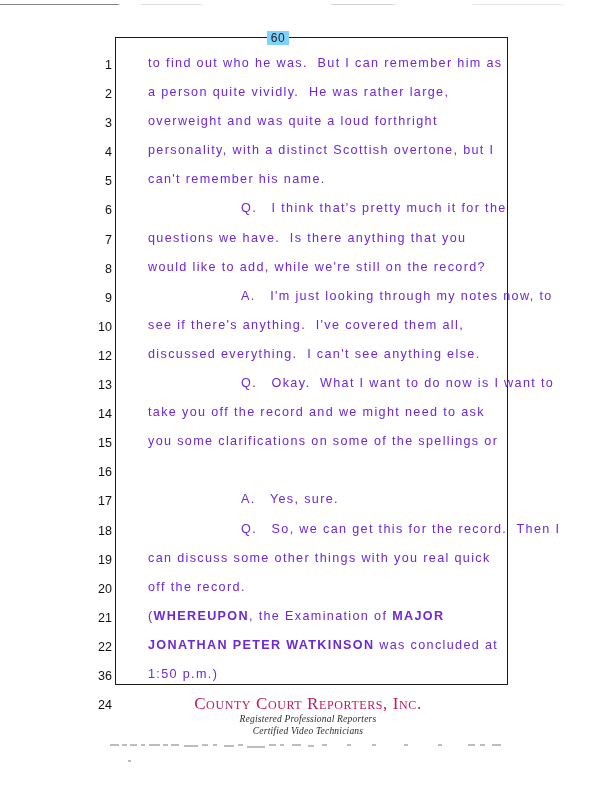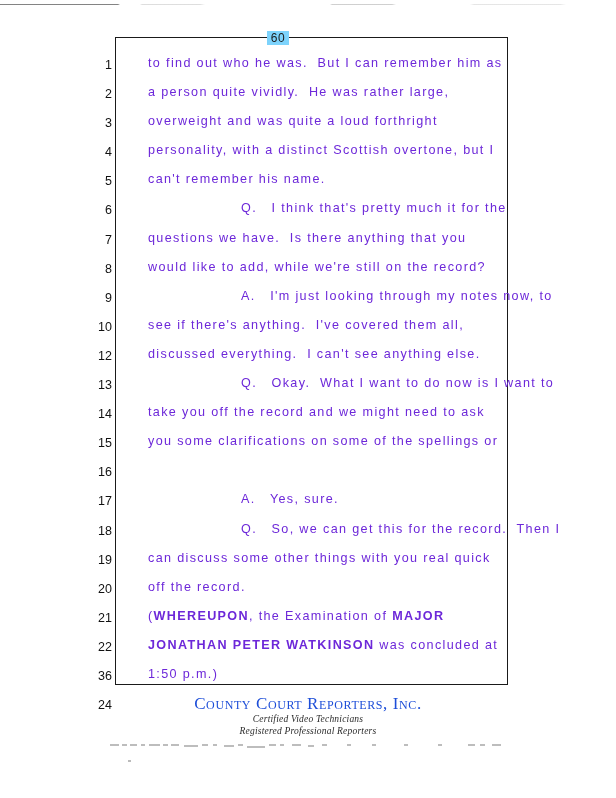--- a/index.html
+++ b/index.html
@@ -108,21 +108,21 @@
     left: 0;
     top: 694px;
     width: 616px;
     text-align: center;
   }
   .footer-title {
     font-family: "Liberation Serif", serif;
     font-size: 17px;
     font-variant: small-caps;
     letter-spacing: 0.6px;
-    color: #1d4ed8;
+    color: #be185d;
     line-height: 20px;
     white-space: pre;
   }
   .footer-sub {
     font-family: "Liberation Serif", serif;
     font-style: italic;
     font-size: 9.5px;
     letter-spacing: 0.2px;
     color: #2a2a2a;
     line-height: 11.5px;
@@ -254,22 +254,22 @@
       <div class="t-text"><span>1:50 p.m.)</span></div>
     </div>
     <div class="t-line">
       <div class="t-num">24</div>
       <div class="t-text"></div>
     </div>
   </div>
 
 <div class="footer">
   <div class="footer-title">County Court Reporters, Inc.</div>
+  <div class="footer-sub">Registered Professional Reporters</div>
   <div class="footer-sub">Certified Video Technicians</div>
-  <div class="footer-sub">Registered Professional Reporters</div>
 </div>
 
 <div class="scan-noise" id="scan-noise">
     <i style="left: 110px; top: 2px; width: 9px;"></i>
     <i style="left: 122px; top: 2px; width: 5px;"></i>
     <i style="left: 130px; top: 2px; width: 7px;"></i>
     <i style="left: 141px; top: 2px; width: 4px;"></i>
     <i style="left: 149px; top: 2px; width: 11px;"></i>
     <i style="left: 163px; top: 2px; width: 5px;"></i>
     <i style="left: 171px; top: 2px; width: 8px;"></i>

